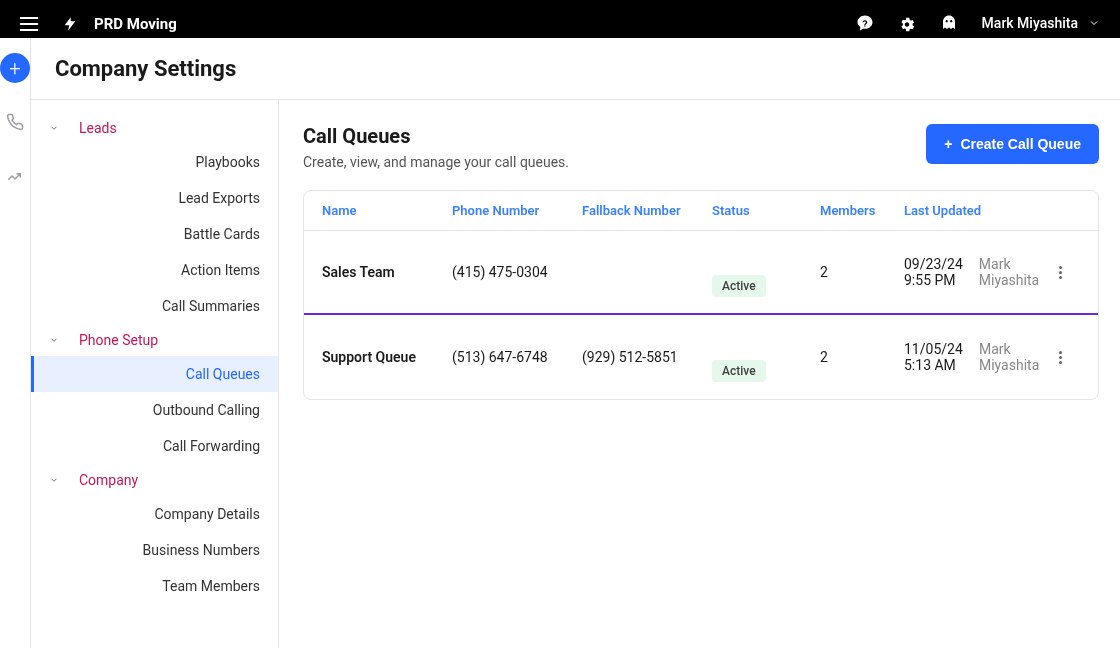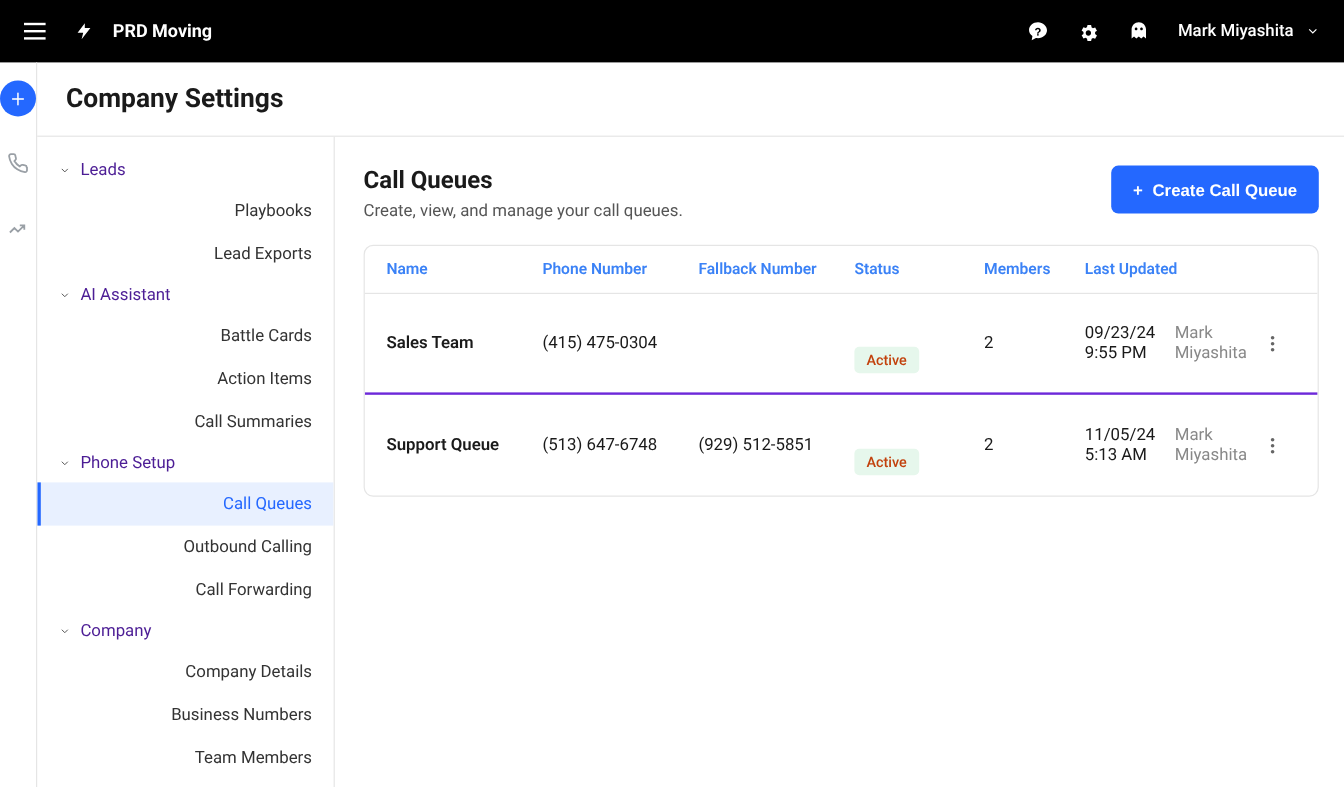--- a/index.html
+++ b/index.html
@@ -1,19 +1,19 @@
 <!DOCTYPE html>
 <html><head>
 <meta charset="utf-8">
 <style>
 * { box-sizing: border-box; margin: 0; padding: 0; }
 body { font-family: -apple-system, BlinkMacSystemFont, "Segoe UI", Roboto, Helvetica, Arial, sans-serif; color: #1a1a1a; background: #fff; width: 1120px; height: 656px; overflow: hidden; }
 
 
-.header { height: 52px; background: #000; display: flex; align-items: center; padding: 14px 20px; color: #fff; }
+.header { height: 38px; background: #000; display: flex; align-items: flex-start; padding: 14px 20px; color: #fff; }
 .header-left { display: flex; align-items: center; gap: 24px; }
 .hamburger { display: flex; flex-direction: column; gap: 4px; cursor: pointer; }
 .hamburger span { width: 18px; height: 2px; background: #fff; display: block; }
 .logo-wrap { display: flex; align-items: center; gap: 16px; }
 .logo-bolt { width: 16px; height: 20px; }
 .app-title { font-weight: 700; font-size: 15px; }
 .header-right { margin-left: auto; display: flex; align-items: center; gap: 24px; }
 .hicon { width: 18px; height: 18px; fill: #fff; cursor: pointer; }
 .user-menu { display: flex; align-items: center; gap: 10px; cursor: pointer; }
 .user-name { font-size: 14px; font-weight: 500; }
@@ -27,42 +27,42 @@
 .rail-icon { width: 18px; height: 18px; stroke: #9aa0a6; fill: none; stroke-width: 2; }
 
 .content { flex: 1; display: flex; flex-direction: column; }
 .content-header { padding: 18px 24px; border-bottom: 1px solid #e5e5e5; }
 .content-header h1 { font-size: 22px; font-weight: 700; }
 
 .body-row { display: flex; flex: 1; overflow: hidden; }
 
 
 .sidebar { width: 248px; border-right: 1px solid #e5e5e5; overflow-y: auto; padding: 12px 0 0 0; font-size: 14px; }
-.nav-group-header { display: flex; align-items: center; gap: 8px; padding: 8px 18px; cursor: pointer; color: #4c1d95; }
+.nav-group-header { display: flex; align-items: center; gap: 20px; padding: 8px 18px; cursor: pointer; color: #be185d; }
 .nav-group-header .chev-small { width: 10px; height: 10px; transform: rotate(0deg); }
 .nav-group-header span.label { font-weight: 400; }
 .nav-item { padding: 10px 18px 10px 44px; cursor: pointer; color: #333; text-align: right; }
 .nav-item.active { background: #e8f0ff; color: #2468ff; border-left: 3px solid #2468ff; padding-left: 41px; }
 
 
 .main { flex: 1; padding: 24px; overflow-y: auto; }
 .main-header { display: flex; justify-content: space-between; align-items: flex-start; margin-bottom: 20px; }
 .main-title { font-size: 20px; font-weight: 700; margin-bottom: 6px; }
 .main-sub { font-size: 14px; color: #555; }
 .create-btn { background: #2468ff; color: #fff; border: none; border-radius: 6px; padding: 12px 18px; font-size: 14px; font-weight: 600; cursor: pointer; display: flex; align-items: center; gap: 8px; }
 .create-btn .plus { font-size: 14px; }
 
 
 .table { border: 1px solid #e5e5e5; border-radius: 8px; overflow: hidden; }
 .thead, .trow { display: grid; grid-template-columns: 130px 130px 130px 108px 84px 136px 40px; align-items: center; padding: 0 18px; }
 .thead { height: 40px; font-size: 13px; font-weight: 600; color: #3b82f6; border-bottom: 1px solid #e5e5e5; }
 .trow { min-height: 84px; border-bottom: 2px solid #6d28d9; font-size: 14px; padding-top: 12px; padding-bottom: 12px; }
 .trow:last-child { border-bottom: none; }
 .trow .name { font-weight: 600; }
-.badge { display: inline-block; background: #e6f7ec; color: #c2410c; font-size: 12px; font-weight: 500; padding: 4px 10px; border-radius: 4px; margin-top: 28px; }
+.badge { display: inline-block; background: #e6f7ec; color: #404040; font-size: 12px; font-weight: 500; padding: 4px 10px; border-radius: 4px; margin-top: 28px; }
 .updated-cell { display: flex; flex-direction: row; gap: 2px; }
 .updated-date { font-weight: 400; font-size: 14px; }
 .updated-by { color: #888; font-size: 14px; }
 .row-menu { cursor: pointer; display: flex; justify-content: center; }
 .dots { display: flex; flex-direction: column; gap: 2px; }
 .dots span { width: 3px; height: 3px; background: #666; border-radius: 50%; }
 </style>
 </head>
 <body>
 
@@ -124,26 +124,20 @@
 
       <div class="sidebar" id="sidebar">
           <div class="nav-group-header">
             <svg class="chev-small" viewBox="0 0 24 24">
               <path d="M6 9l6 6 6-6" stroke="#555" stroke-width="2" fill="none"></path>
             </svg>
             <span class="label">Leads</span>
           </div>
           <div class="nav-item">Playbooks</div>
           <div class="nav-item">Lead Exports</div>
-          <div class="nav-group-header">
-            <svg class="chev-small" viewBox="0 0 24 24">
-              <path d="M6 9l6 6 6-6" stroke="#555" stroke-width="2" fill="none"></path>
-            </svg>
-            <span class="label">AI Assistant</span>
-          </div>
           <div class="nav-item">Battle Cards</div>
           <div class="nav-item">Action Items</div>
           <div class="nav-item">Call Summaries</div>
           <div class="nav-group-header">
             <svg class="chev-small" viewBox="0 0 24 24">
               <path d="M6 9l6 6 6-6" stroke="#555" stroke-width="2" fill="none"></path>
             </svg>
             <span class="label">Phone Setup</span>
           </div>
           <div class="nav-item active">Call Queues</div>

